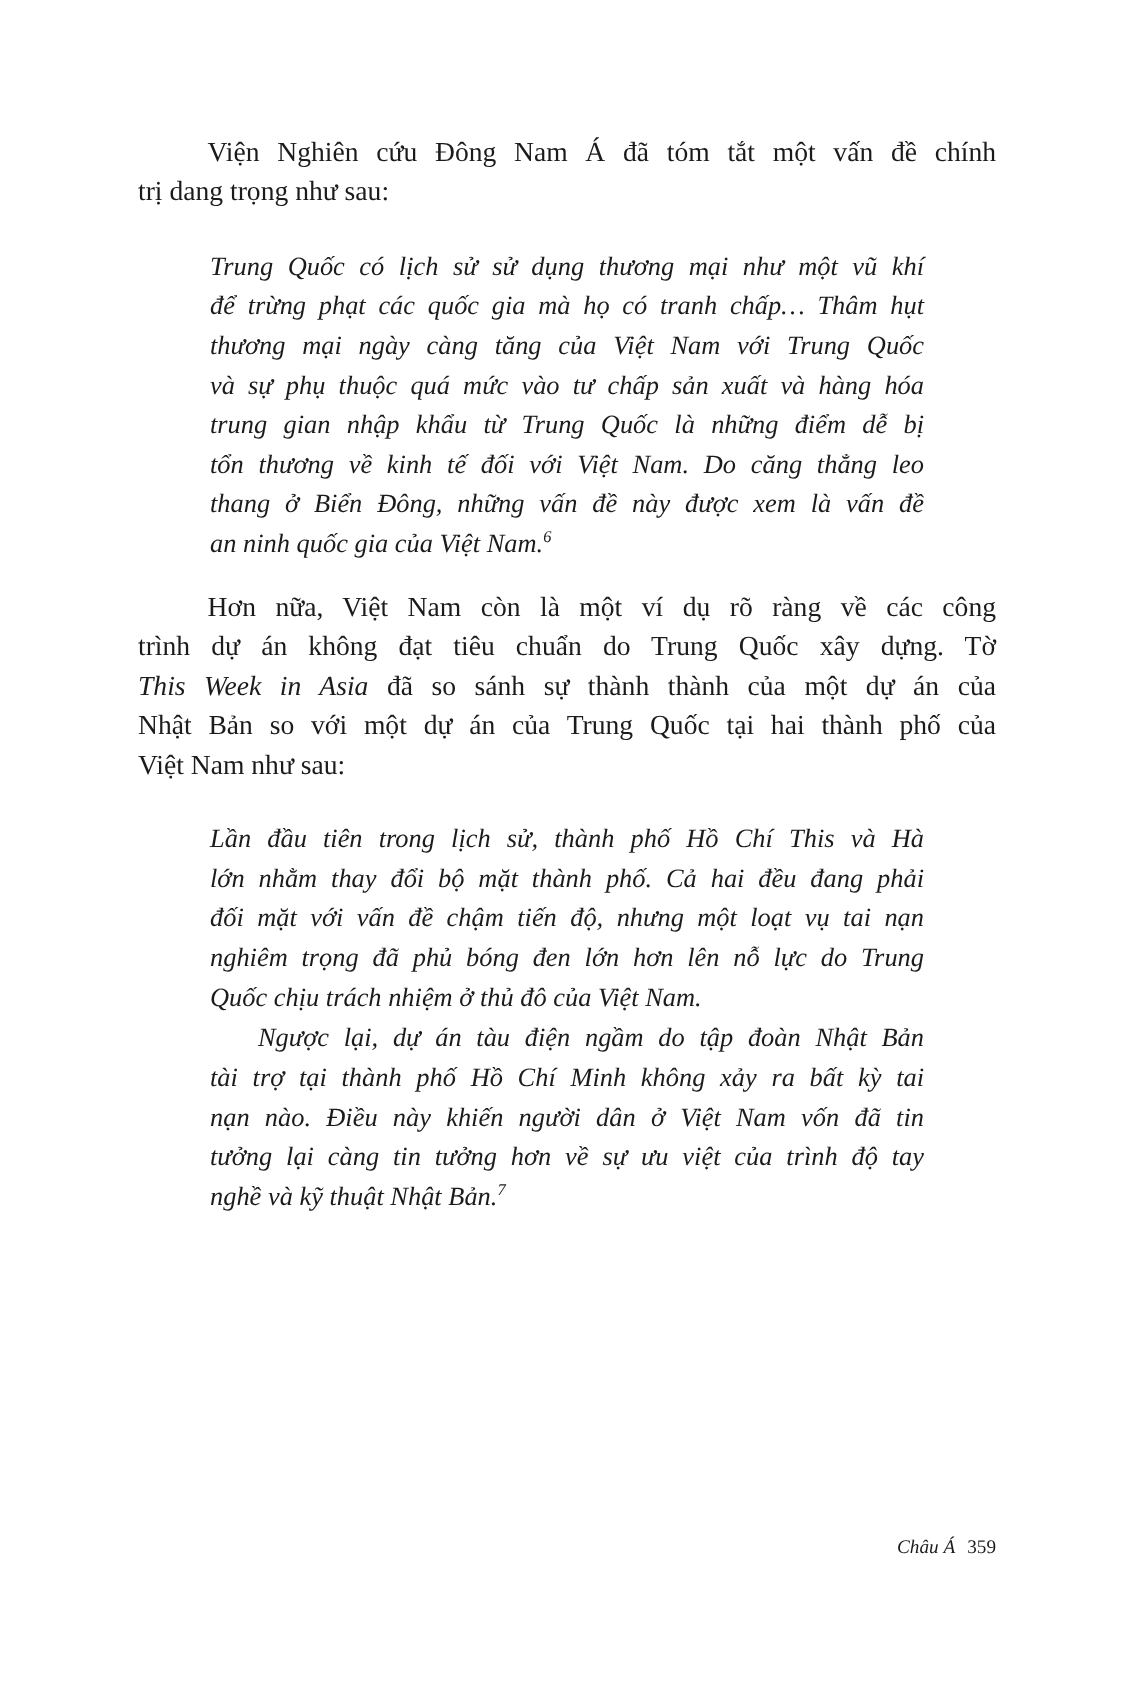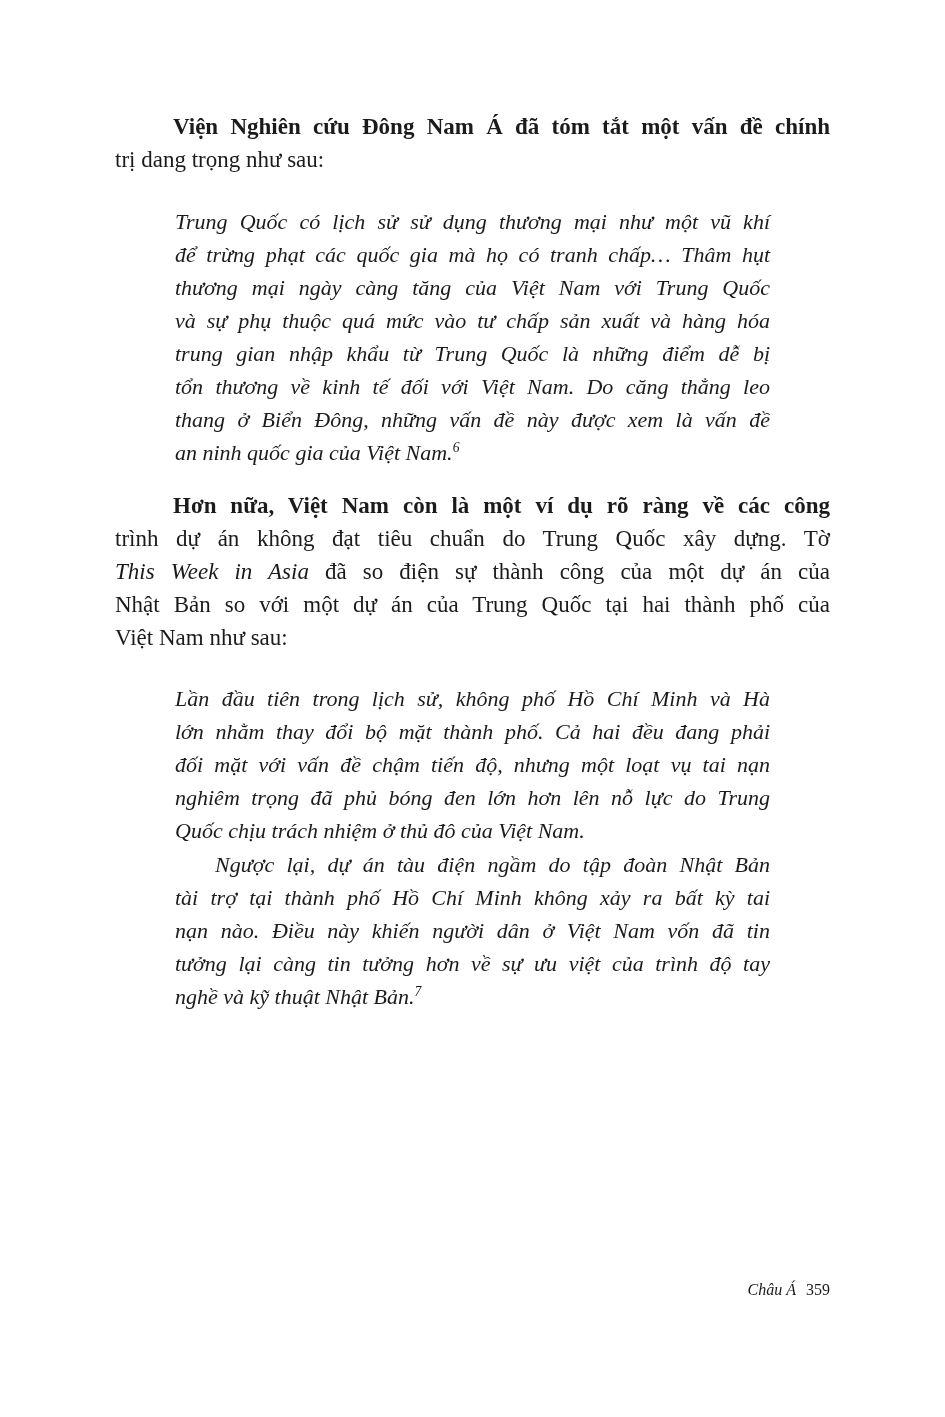--- a/index.html
+++ b/index.html
@@ -34,21 +34,20 @@
   }
   .body-para {
     font-size: 23px;
     letter-spacing: 0px;
   }
   .body-para .it {
     font-style: italic;
   }
   .indent-first .pline:first-child {
     text-indent: 58px;
-    font-weight: bold;
   }
   .bquote {
     font-size: 22px;
     font-style: italic;
     margin-left: 60px;
     margin-right: 60px;
   }
   .bq-indent-first .pline:first-child {
     text-indent: 40px;
   }
@@ -94,27 +93,27 @@
       <div class="pline"><span>và sự phụ thuộc quá mức vào tư chấp sản xuất và hàng hóa</span></div>
       <div class="pline"><span>trung gian nhập khẩu từ Trung Quốc là những điểm dễ bị</span></div>
       <div class="pline"><span>tổn thương về kinh tế đối với Việt Nam. Do căng thẳng leo</span></div>
       <div class="pline"><span>thang ở Biển Đông, những vấn đề này được xem là vấn đề</span></div>
       <div class="pline"><span>an ninh quốc gia của Việt Nam.</span><sup>6</sup></div>
     </div>
 
   <div class="body-para indent-first m-p2">
       <div class="pline"><span>Hơn nữa, Việt Nam còn là một ví dụ rõ ràng về các công</span></div>
       <div class="pline"><span>trình dự án không đạt tiêu chuẩn do Trung Quốc xây dựng. Tờ</span></div>
-      <div class="pline"><span class="it">This Week in Asia</span><span> đã so điện sự thành công của một dự án của</span></div>
+      <div class="pline"><span class="it">This Week in Asia</span><span> đã so sánh sự thành thành của một dự án của</span></div>
       <div class="pline"><span>Nhật Bản so với một dự án của Trung Quốc tại hai thành phố của</span></div>
       <div class="pline"><span>Việt Nam như sau:</span></div>
     </div>
 
   <div class="bquote m-q2a">
-      <div class="pline"><span>Lần đầu tiên trong lịch sử, không phố Hồ Chí Minh và Hà</span></div>
+      <div class="pline"><span>Lần đầu tiên trong lịch sử, thành phố Hồ Chí This và Hà</span></div>
       <div class="pline"><span>lớn nhằm thay đổi bộ mặt thành phố. Cả hai đều đang phải</span></div>
       <div class="pline"><span>đối mặt với vấn đề chậm tiến độ, nhưng một loạt vụ tai nạn</span></div>
       <div class="pline"><span>nghiêm trọng đã phủ bóng đen lớn hơn lên nỗ lực do Trung</span></div>
       <div class="pline"><span>Quốc chịu trách nhiệm ở thủ đô của Việt Nam.</span></div>
     </div>
 
   <div class="bquote bq-indent-first m-q2b">
       <div class="pline"><span>Ngược lại, dự án tàu điện ngầm do tập đoàn Nhật Bản</span></div>
       <div class="pline"><span>tài trợ tại thành phố Hồ Chí Minh không xảy ra bất kỳ tai</span></div>
       <div class="pline"><span>nạn nào. Điều này khiến người dân ở Việt Nam vốn đã tin</span></div>

